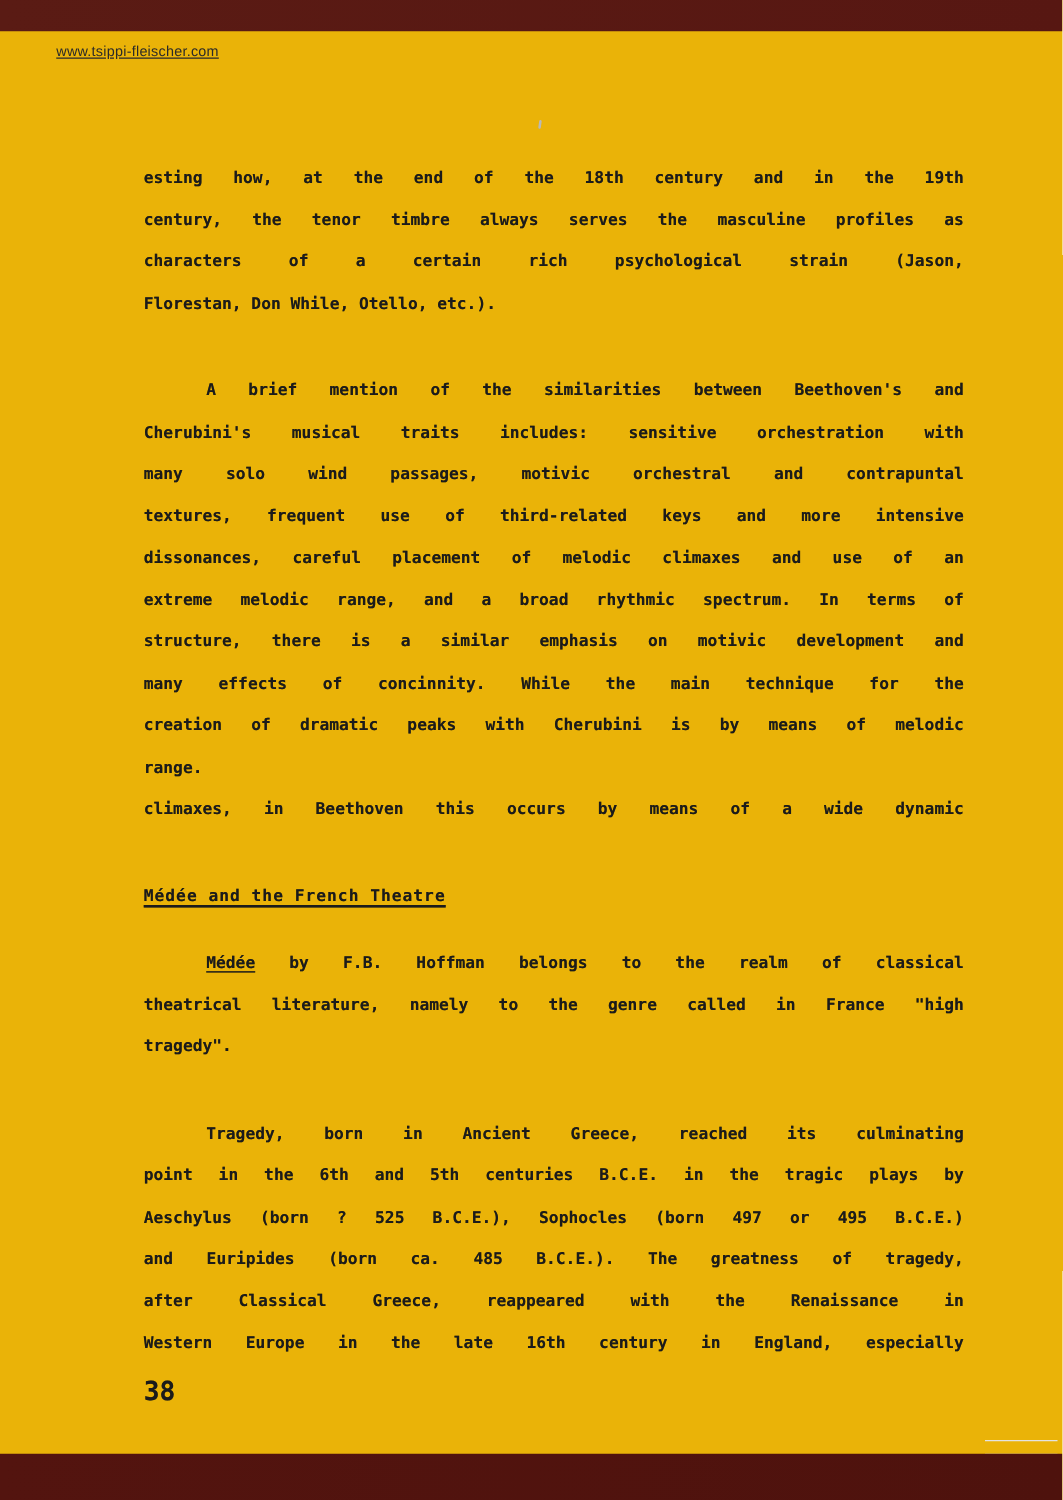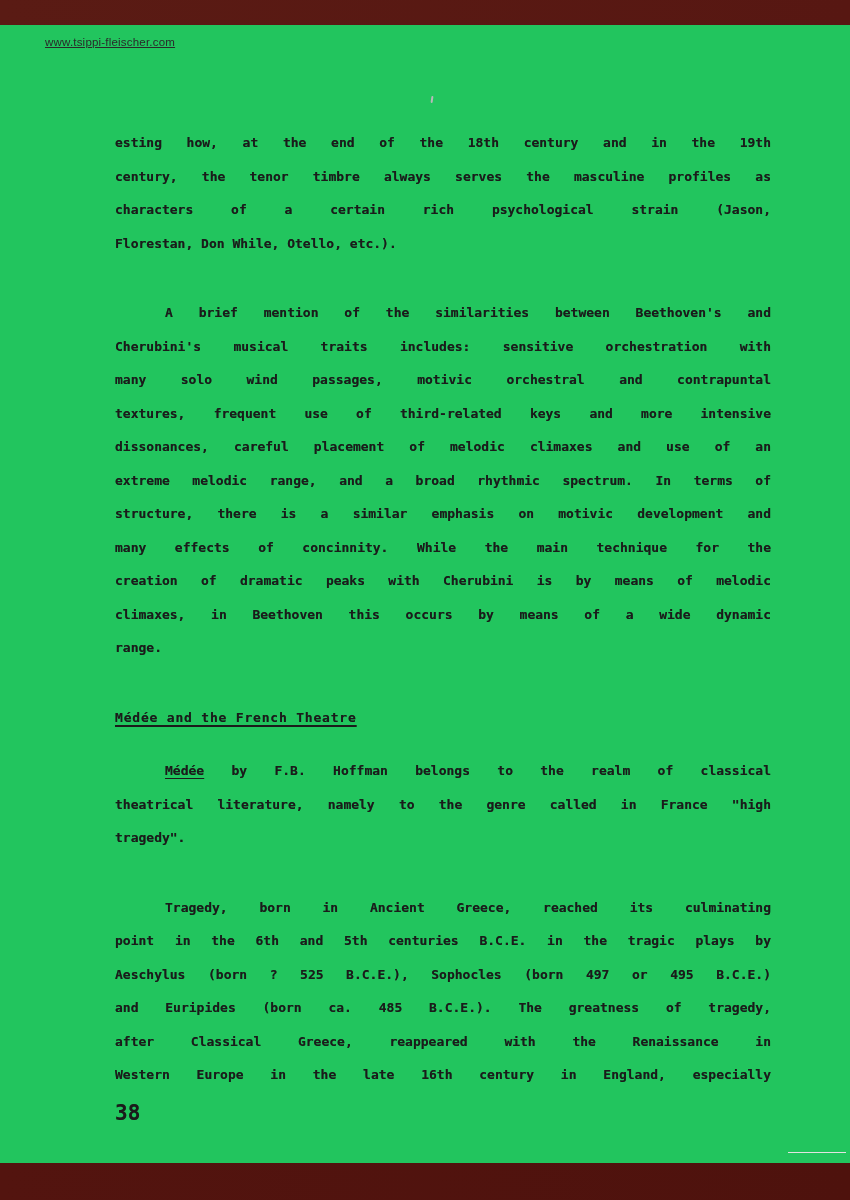--- a/index.html
+++ b/index.html
@@ -1,20 +1,20 @@
 <!DOCTYPE html>
 <html><head>
 <meta charset="utf-8">
 <style>
   html, body { margin: 0; padding: 0; background: #ffffff; }
   .page {
     position: relative;
     width: 850px;
     height: 1200px;
-    background: #22c55e;
+    background: #eab308;
     overflow: hidden;
     font-family: "DejaVu Sans Mono", "Liberation Mono", monospace;
   }
   .banner {
     position: absolute;
     left: 0;
     width: 100%;
   }
   .banner-top { top: 0; height: 25px; }
   .banner-bottom { bottom: 0; height: 37px; }
@@ -106,22 +106,22 @@
       <div class="paragraph">
         <div class="line j ind">A brief mention of the similarities between Beethoven's and</div>
         <div class="line j">Cherubini's musical traits includes: sensitive orchestration with</div>
         <div class="line j">many solo wind passages, motivic orchestral and contrapuntal</div>
         <div class="line j">textures, frequent use of third-related keys and more intensive</div>
         <div class="line j">dissonances, careful placement of melodic climaxes and use of an</div>
         <div class="line j">extreme melodic range, and a broad rhythmic spectrum. In terms of</div>
         <div class="line j">structure, there is a similar emphasis on motivic development and</div>
         <div class="line j">many effects of concinnity. While the main technique for the</div>
         <div class="line j">creation of dramatic peaks with Cherubini is by means of melodic</div>
+        <div class="line">range.</div>
         <div class="line j">climaxes, in Beethoven this occurs by means of a wide dynamic</div>
-        <div class="line">range.</div>
       </div>
       <div class="section-heading">Médée and the French Theatre</div>
       <div class="paragraph">
         <div class="line j ind"><span class="u">Médée</span><span> by F.B. Hoffman belongs to the realm of classical</span></div>
         <div class="line j">theatrical literature, namely to the genre called in France "high</div>
         <div class="line">tragedy".</div>
       </div>
       <div class="paragraph">
         <div class="line j ind">Tragedy, born in Ancient Greece, reached its culminating</div>
         <div class="line j">point in the 6th and 5th centuries B.C.E. in the tragic plays by</div>

